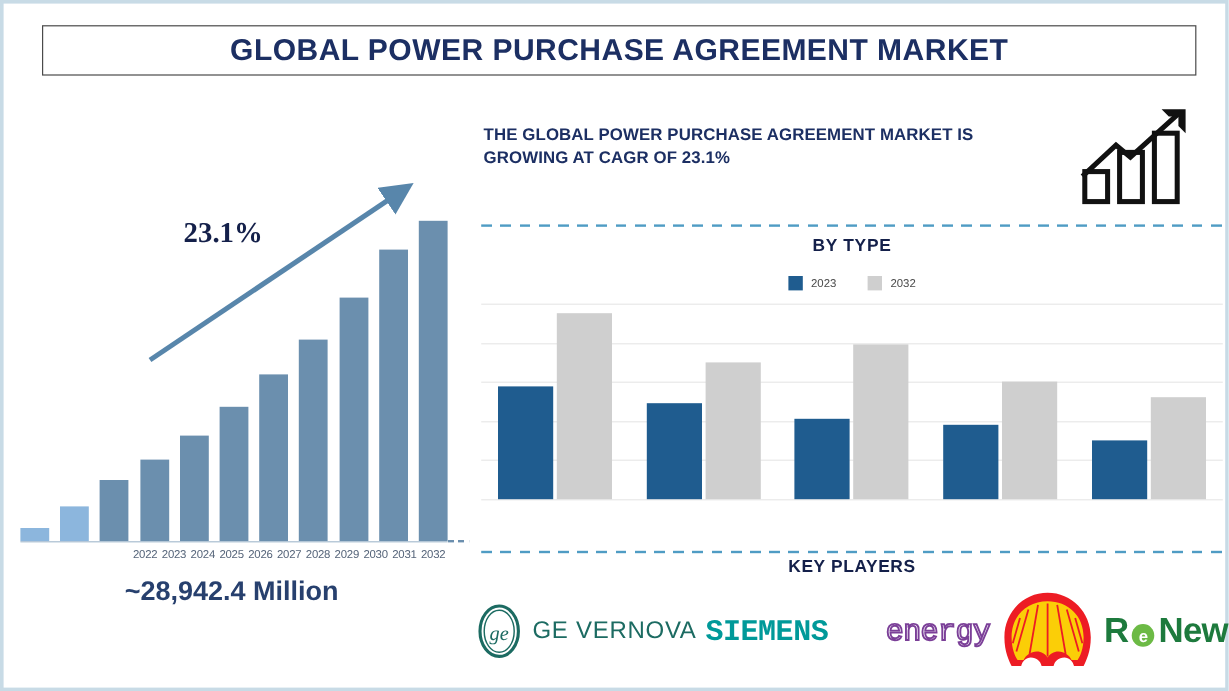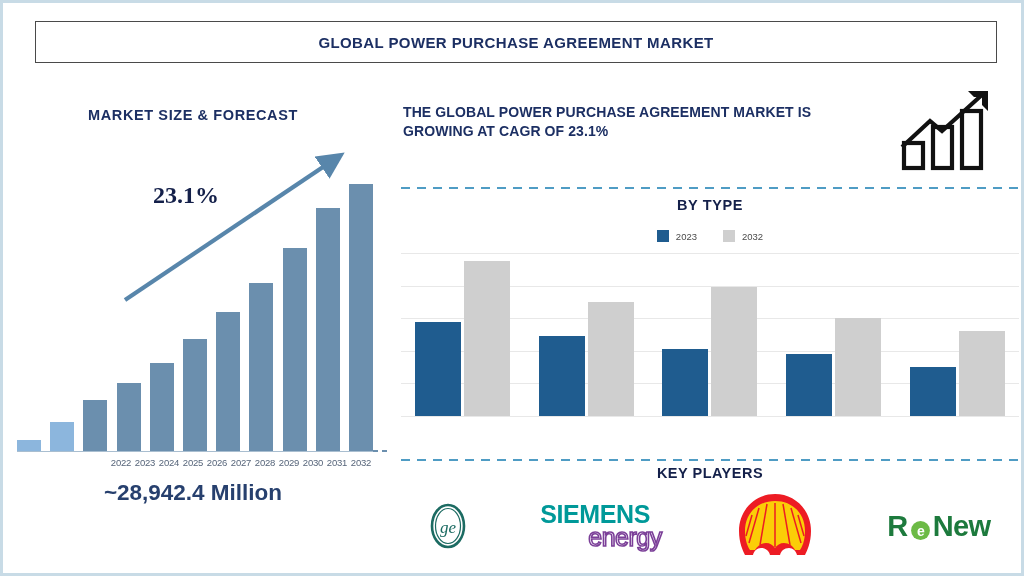--- a/index.html
+++ b/index.html
@@ -18,21 +18,21 @@
   }
 
   
   .title-box{
     position:absolute;left:32px;top:18px;width:960px;height:40px;
     border:1px solid #4a4a4a;
     display:flex;align-items:center;justify-content:center;
     background:#ffffff;
   }
   .title-text{
-    font-size:15px;font-weight:bold;letter-spacing:.4px;
+    font-size:25px;font-weight:bold;letter-spacing:.4px;
     color:#1c2f63;
     font-family:"Liberation Sans", sans-serif;
   }
 
   
   .left-panel{position:absolute;left:0;top:72px;width:380px;height:504px;}
   .left-heading{
     position:absolute;left:0;top:32px;width:380px;text-align:center;
     font-size:14.5px;font-weight:bold;letter-spacing:.6px;color:#1c2f63;
   }
@@ -122,41 +122,40 @@
   .logos{
     position:absolute;left:0;top:412px;width:634px;height:78px;
     display:flex;align-items:center;justify-content:space-around;
   }
   .logo{display:flex;align-items:center;justify-content:center;}
 
   
   .ge-wrap{display:flex;align-items:center;gap:9px;}
   .ge-text{font-size:20px;letter-spacing:.6px;color:#1c6b62;font-weight:normal;}
   
-  .sie{display:flex;flex-direction:column;line-height:.92;}
+  .sie{display:flex;flex-direction:row;align-items:center;line-height:.92;font-family:Liberation Mono, monospace;}
   .sie-top{font-size:25px;font-weight:bold;color:#009999;letter-spacing:-.4px;}
   .sie-bot{
     font-size:25px;color:#7b3f98;letter-spacing:-.5px;
     -webkit-text-stroke:1.6px #7b3f98;color:transparent;margin-left:48px;
   }
   
   .renew{font-size:29px;font-weight:bold;color:#1d7a3d;letter-spacing:-.6px;display:flex;align-items:center;}
   .renew .leaf{position:relative;display:inline-block;width:23px;height:23px;margin:0 1px;}
 </style>
 </head>
 <body>
 
 <div id="root">
 
   <div class="title-box">
     <div class="title-text">GLOBAL POWER PURCHASE AGREEMENT MARKET</div>
   </div>
 
   <div class="left-panel">
-    <div class="left-heading">MARKET SIZE &amp; FORECAST</div>
 
     <svg class="left-arrow-svg" viewBox="0 0 380 504">
       <defs>
         <marker id="ah" markerWidth="7" markerHeight="7" refX="2" refY="3.2" orient="auto">
           <path d="M0,0 L6.5,3.2 L0,6.4 z" fill="#5886ab"></path>
         </marker>
       </defs>
       <line x1="122" y1="225" x2="326" y2="88" stroke="#5886ab" stroke-width="4.2" marker-end="url(#ah)"></line>
     </svg>
 
@@ -289,20 +288,21 @@
 
     <div class="logos">
 
       <div class="logo">
         <div class="ge-wrap">
           <svg width="38" height="46" viewBox="0 0 38 46">
             <ellipse cx="19" cy="23" rx="16" ry="21" fill="none" stroke="#1c6b62" stroke-width="2.6"></ellipse>
             <ellipse cx="19" cy="23" rx="12.5" ry="17.5" fill="none" stroke="#1c6b62" stroke-width="1.2"></ellipse>
             <text x="19" y="30" text-anchor="middle" font-family="Liberation Serif, serif" font-size="17" font-style="italic" fill="#1c6b62">ge</text>
           </svg>
+          <span class="ge-text">GE VERNOVA</span>
         </div>
       </div>
 
       <div class="logo">
         <div class="sie">
           <span class="sie-top">SIEMENS</span>
           <span class="sie-bot">energy</span>
         </div>
       </div>
 

